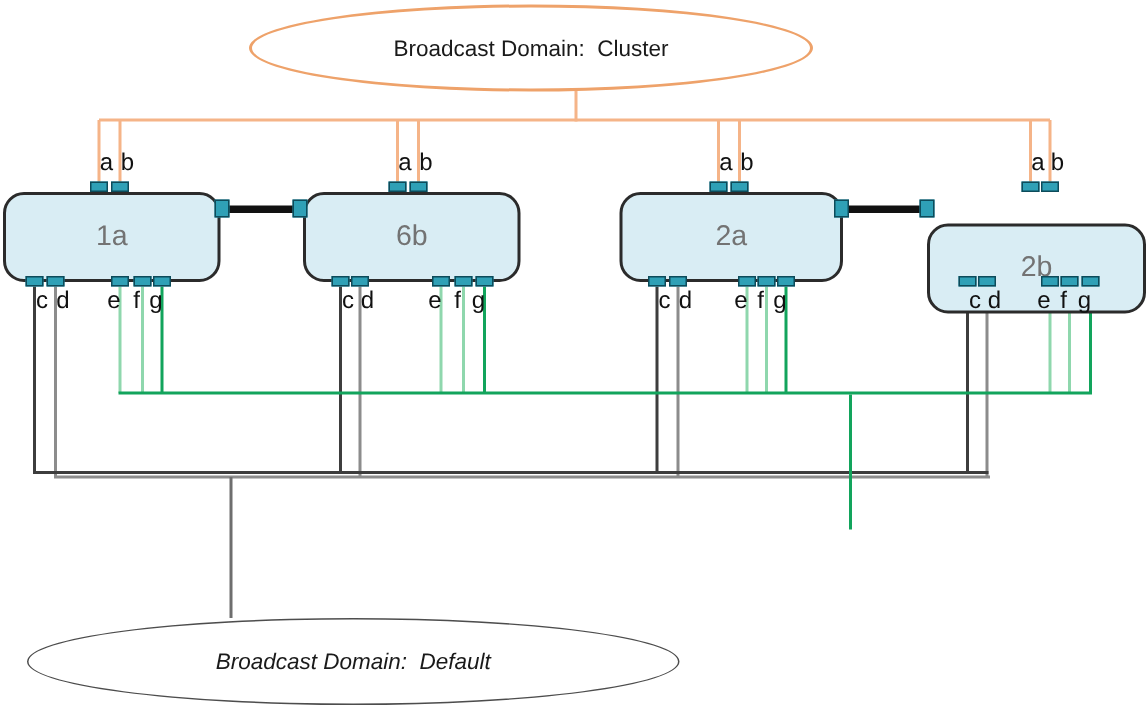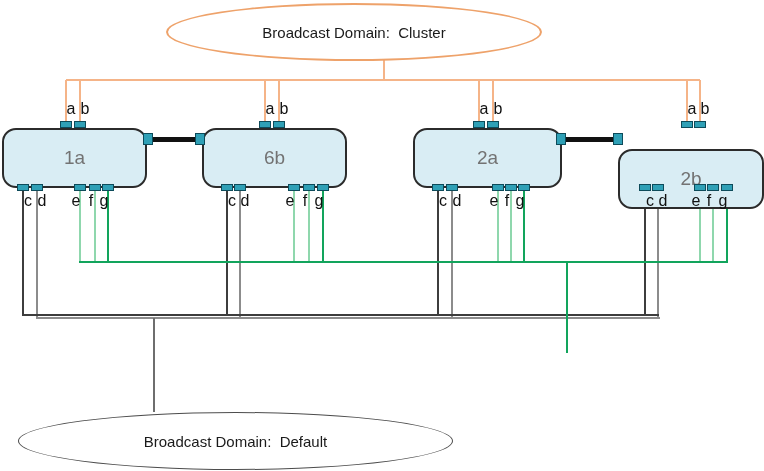--- a/index.html
+++ b/index.html
@@ -150,17 +150,17 @@
   <div class="plabel" style="left:698px;top:100px;">b</div>
   <div class="plabel" style="left:643px;top:192px;">c</div>
   <div class="plabel" style="left:656px;top:192px;">d</div>
   <div class="plabel" style="left:689px;top:192px;">e</div>
   <div class="plabel" style="left:702px;top:192px;">f</div>
   <div class="plabel" style="left:716px;top:192px;">g</div>
 
   <div class="ellipse e-cluster" style="left:166px;top:3px;width:372px;height:54px;justify-content:center;">
     <span class="elabel">Broadcast Domain:  Cluster</span>
   </div>
-  <div class="ellipse e-default" style="left:18px;top:412px;width:433px;height:56px;">
+  <div class="ellipse e-default" style="left:18px;top:412px;width:433px;height:56px;font-style:italic;">
     <span class="elabel">Broadcast Domain:  Default</span>
   </div>
 
 </div>
 
 </body></html>

